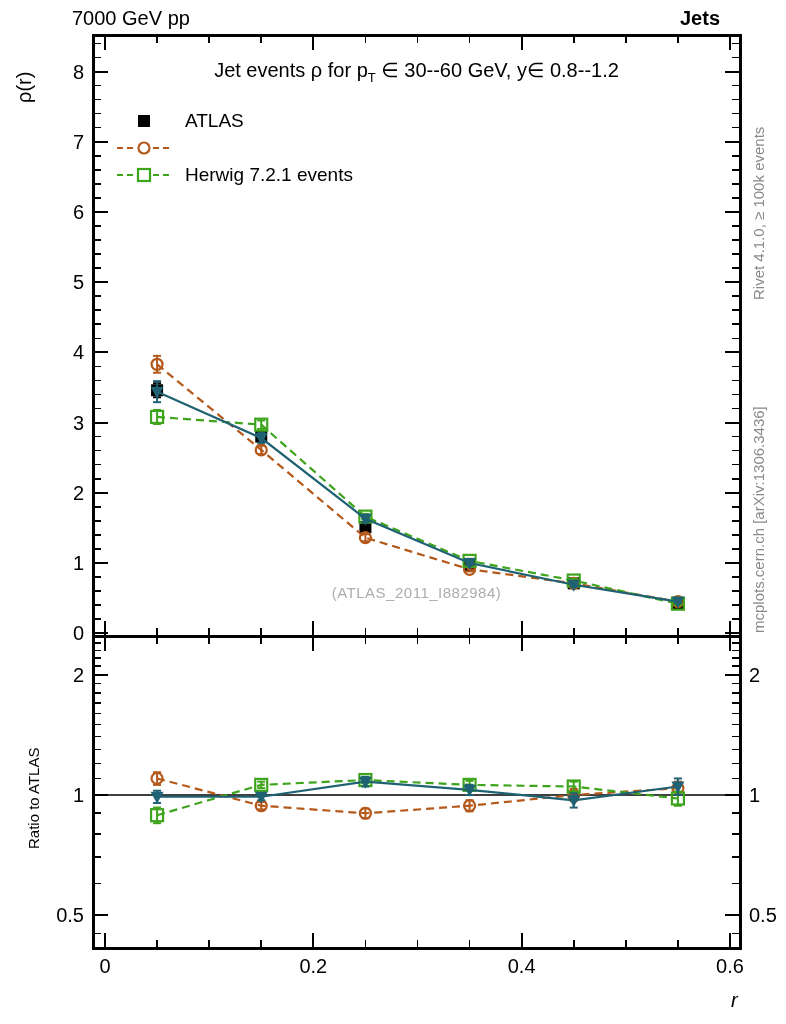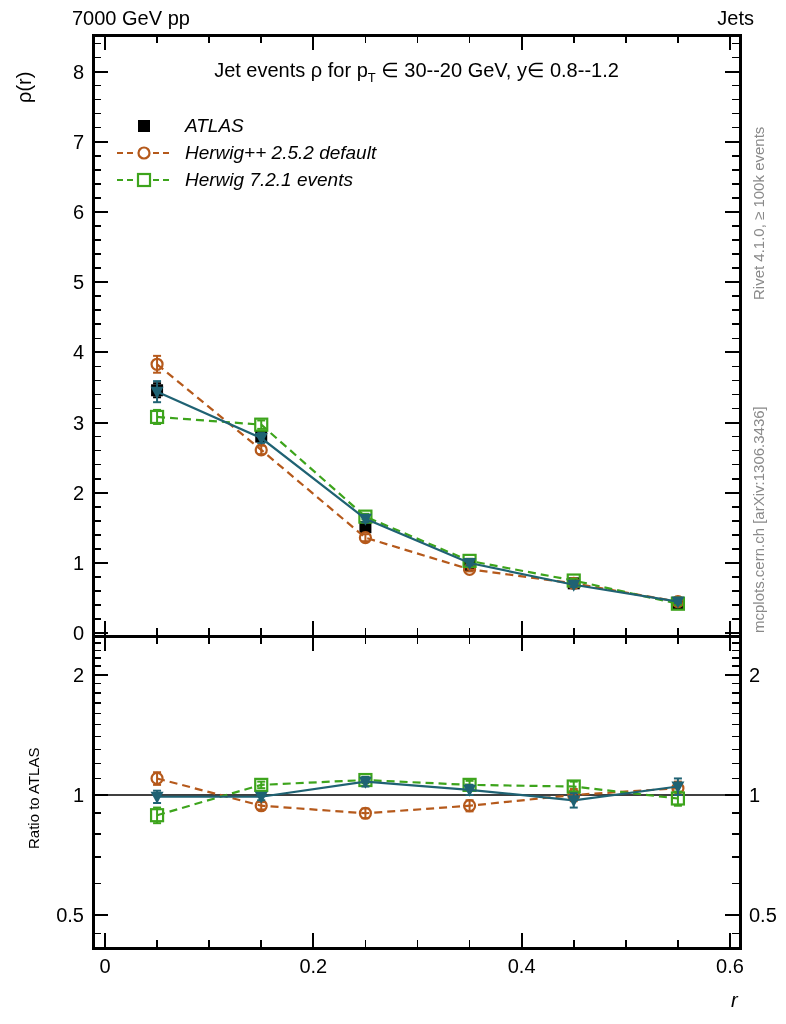--- a/index.html
+++ b/index.html
@@ -1,25 +1,25 @@
 <!DOCTYPE html>
 <html><head>
 <meta charset="utf-8">
 <style>
   html,body{margin:0;padding:0;background:#fff;}
   body{font-family:"Liberation Sans",sans-serif;color:#000;}
   .page{position:relative;width:786px;height:1024px;background:#fff;overflow:hidden;}
   #chart-svg{position:absolute;left:0;top:0;}
   .hdr{position:absolute;top:7px;font-size:20px;white-space:nowrap;}
   .hdr-left{left:72px;}
-  .hdr-right{right:32px;}
+  .hdr-right{right:66px;font-weight:bold;}
   .title{position:absolute;left:93px;width:647px;top:58px;text-align:center;font-size:20px;white-space:nowrap;}
   .title sub{font-size:13px;}
   .legend{position:absolute;left:116px;top:110px;}
-  .lrow{display:flex;align-items:flex-end;height:27px;font-style:italic;}
+  .lrow{display:flex;align-items:flex-start;height:27px;}
   .lm{width:56px;height:22px;flex:0 0 56px;}
   .ltext{margin-left:13px;font-size:19px;white-space:nowrap;}
   .vtext{position:absolute;white-space:nowrap;transform-origin:0 0;transform:rotate(-90deg);}
   .rivet{left:750px;top:300px;font-size:15px;color:#8a8a8a;}
   .mcplots{left:750px;top:633px;font-size:15px;color:#8a8a8a;}
   .ylabel-main{left:13px;top:103px;font-size:20px;}
   .ylabel-ratio{left:25px;top:849px;font-size:15px;}
   .xlabel{position:absolute;left:731px;top:989px;font-size:20px;font-style:italic;}
   .watermark{position:absolute;left:93px;width:647px;top:584px;text-align:center;font-size:15px;color:#adadad;letter-spacing:0.5px;}
 </style>
@@ -403,48 +403,48 @@
       <polygon points="254.73458380293027,791.7282959320551 267.7345838029303,791.7282959320551 261.2345838029303,803.7282959320551" fill="#1f6273"></polygon>
       <polygon points="358.9046047335373,776.6310592473523 371.9046047335373,776.6310592473523 365.4046047335373,788.6310592473523" fill="#1f6273"></polygon>
       <polygon points="463.07462566414426,784.855763242804 476.07462566414426,784.855763242804 469.57462566414426,796.855763242804" fill="#1f6273"></polygon>
       <polygon points="567.2446465947513,795.2694140725114 580.2446465947513,795.2694140725114 573.7446465947513,807.2694140725114" fill="#1f6273"></polygon>
       <polygon points="671.4146675253583,781.518953358401 684.4146675253583,781.518953358401 677.9146675253583,793.518953358401" fill="#1f6273"></polygon>
     </svg>
 
   <div class="hdr hdr-left">7000 GeV pp</div>
   <div class="hdr hdr-right">Jets</div>
 
-  <div class="title"><span>Jet events ρ for p</span><sub>T</sub><span> ∈ 30--20 GeV, y∈ 0.8--1.2</span></div>
+  <div class="title"><span>Jet events ρ for p</span><sub>T</sub><span> ∈ 30--60 GeV, y∈ 0.8--1.2</span></div>
 
   <div class="legend">
     <div class="lrow">
       <svg class="lm" width="56" height="22">
           <rect x="22" y="5" width="12" height="12" fill="#000000"></rect>
         </svg>
       <span class="ltext">ATLAS</span>
     </div>
     <div class="lrow">
       <svg class="lm" width="56" height="22">
           <line x1="1" x2="19" y1="11" y2="11" stroke="#b5591b" stroke-width="2.2" stroke-dasharray="6,4"></line>
           <line x1="37" x2="55" y1="11" y2="11" stroke="#b5591b" stroke-width="2.2" stroke-dasharray="6,4"></line>
           <circle cx="28" cy="11" r="5.5" fill="none" stroke="#b5591b" stroke-width="2.2"></circle>
         </svg>
-      <span class="ltext">Herwig++ 2.5.2 default</span>
     </div>
     <div class="lrow">
       <svg class="lm" width="56" height="22">
           <line x1="1" x2="19" y1="11" y2="11" stroke="#3da41c" stroke-width="2.2" stroke-dasharray="6,4"></line>
           <line x1="37" x2="55" y1="11" y2="11" stroke="#3da41c" stroke-width="2.2" stroke-dasharray="6,4"></line>
           <rect x="22" y="5" width="12" height="12" fill="none" stroke="#3da41c" stroke-width="2.2"></rect>
         </svg>
       <span class="ltext">Herwig 7.2.1 events</span>
     </div>
   </div>
 
   <div class="vtext ylabel-main">ρ(r)</div>
   <div class="vtext ylabel-ratio">Ratio to ATLAS</div>
   <div class="xlabel">r</div>
 
   <div class="vtext rivet">Rivet 4.1.0, ≥ 100k events</div>
   <div class="vtext mcplots">mcplots.cern.ch [arXiv:1306.3436]</div>
 
+  <div class="watermark">(ATLAS_2011_I882984)</div>
 
 </div>
 
 </body></html>

